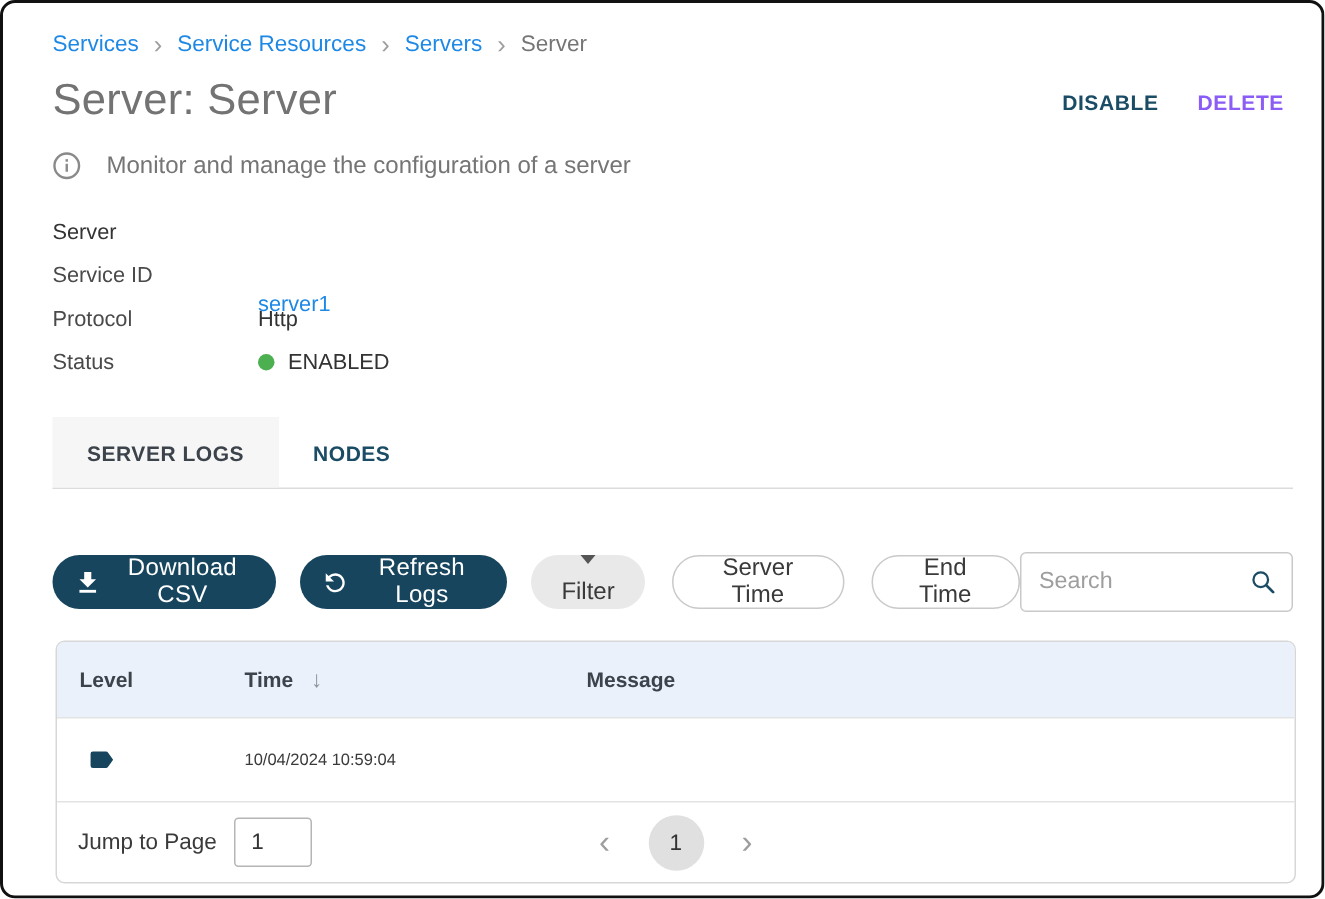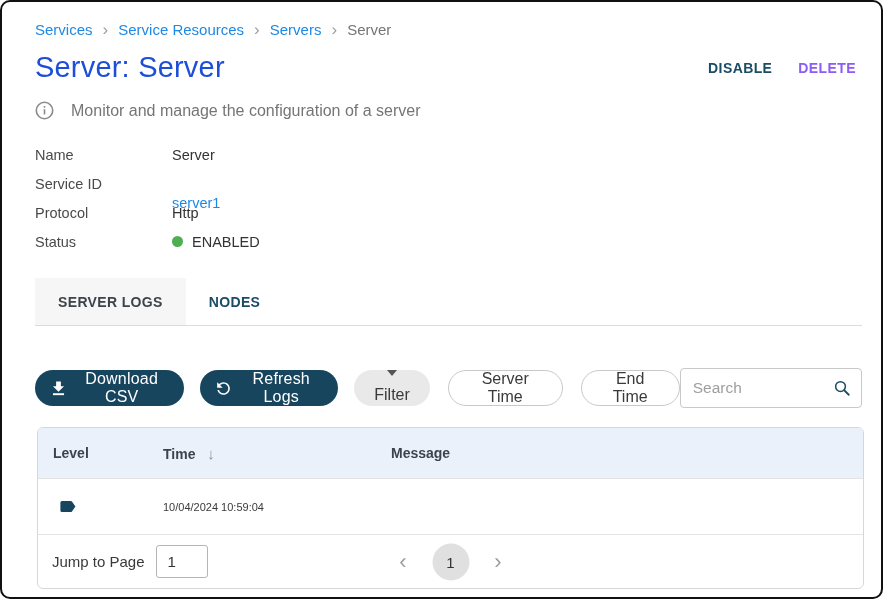--- a/index.html
+++ b/index.html
@@ -11,21 +11,21 @@
   .content { padding: 16px 19px 0 33px; }
 
   
   .breadcrumb { display: flex; align-items: center; gap: 10px; font-size: 15px; margin-top: 2px; }
   .breadcrumb a { color: #1e88e5; text-decoration: none; cursor: pointer; }
   .crumb-sep { color: #9e9e9e; font-size: 17px; line-height: 1; padding-top: 1px; }
   .crumb-current { color: #757575; }
 
   
   .title-row { display: flex; justify-content: space-between; align-items: center; margin-top: 13px; }
-  .page-title { font-size: 29px; color: #1d4ed8; font-weight: 400; letter-spacing: 0.2px; }
+  .page-title { font-size: 29px; color: #737373; font-weight: 400; letter-spacing: 0.2px; }
   .header-actions { display: flex; gap: 26px; align-items: center; padding-right: 6px; }
   .action-btn { font-size: 14px; font-weight: 700; letter-spacing: 0.4px; background: none; border: none; cursor: pointer; font-family: inherit; }
   .action-disable { color: #1b4c66; }
   .action-delete { color: #8b5cf6; cursor: default; text-align: right; }
 
   
   .subtitle-row { display: flex; align-items: center; gap: 17px; margin-top: 17px; color: #757575; font-size: 16px; }
 
   
   .details { margin-top: 20px; }
@@ -103,21 +103,20 @@
             <circle cx="9.5" cy="9.5" r="8.2" fill="none" stroke="#8a8a8a" stroke-width="1.6"></circle>
             <rect x="8.7" y="8.2" width="1.6" height="5.3" fill="#8a8a8a"></rect>
             <rect x="8.7" y="5.1" width="1.6" height="1.7" fill="#8a8a8a"></rect>
           </svg>
       </span>
       <span>Monitor and manage the configuration of a server</span>
     </div>
 
     <div class="details">
       <div class="detail-row">
-        <span class="detail-label">Name</span>
         <span class="detail-value">Server</span>
       </div>
       <div class="detail-row">
         <span class="detail-label">Service ID</span>
         <a class="detail-link">server1</a>
       </div>
       <div class="detail-row">
         <span class="detail-label">Protocol</span>
         <span class="detail-value">Http</span>
       </div>

